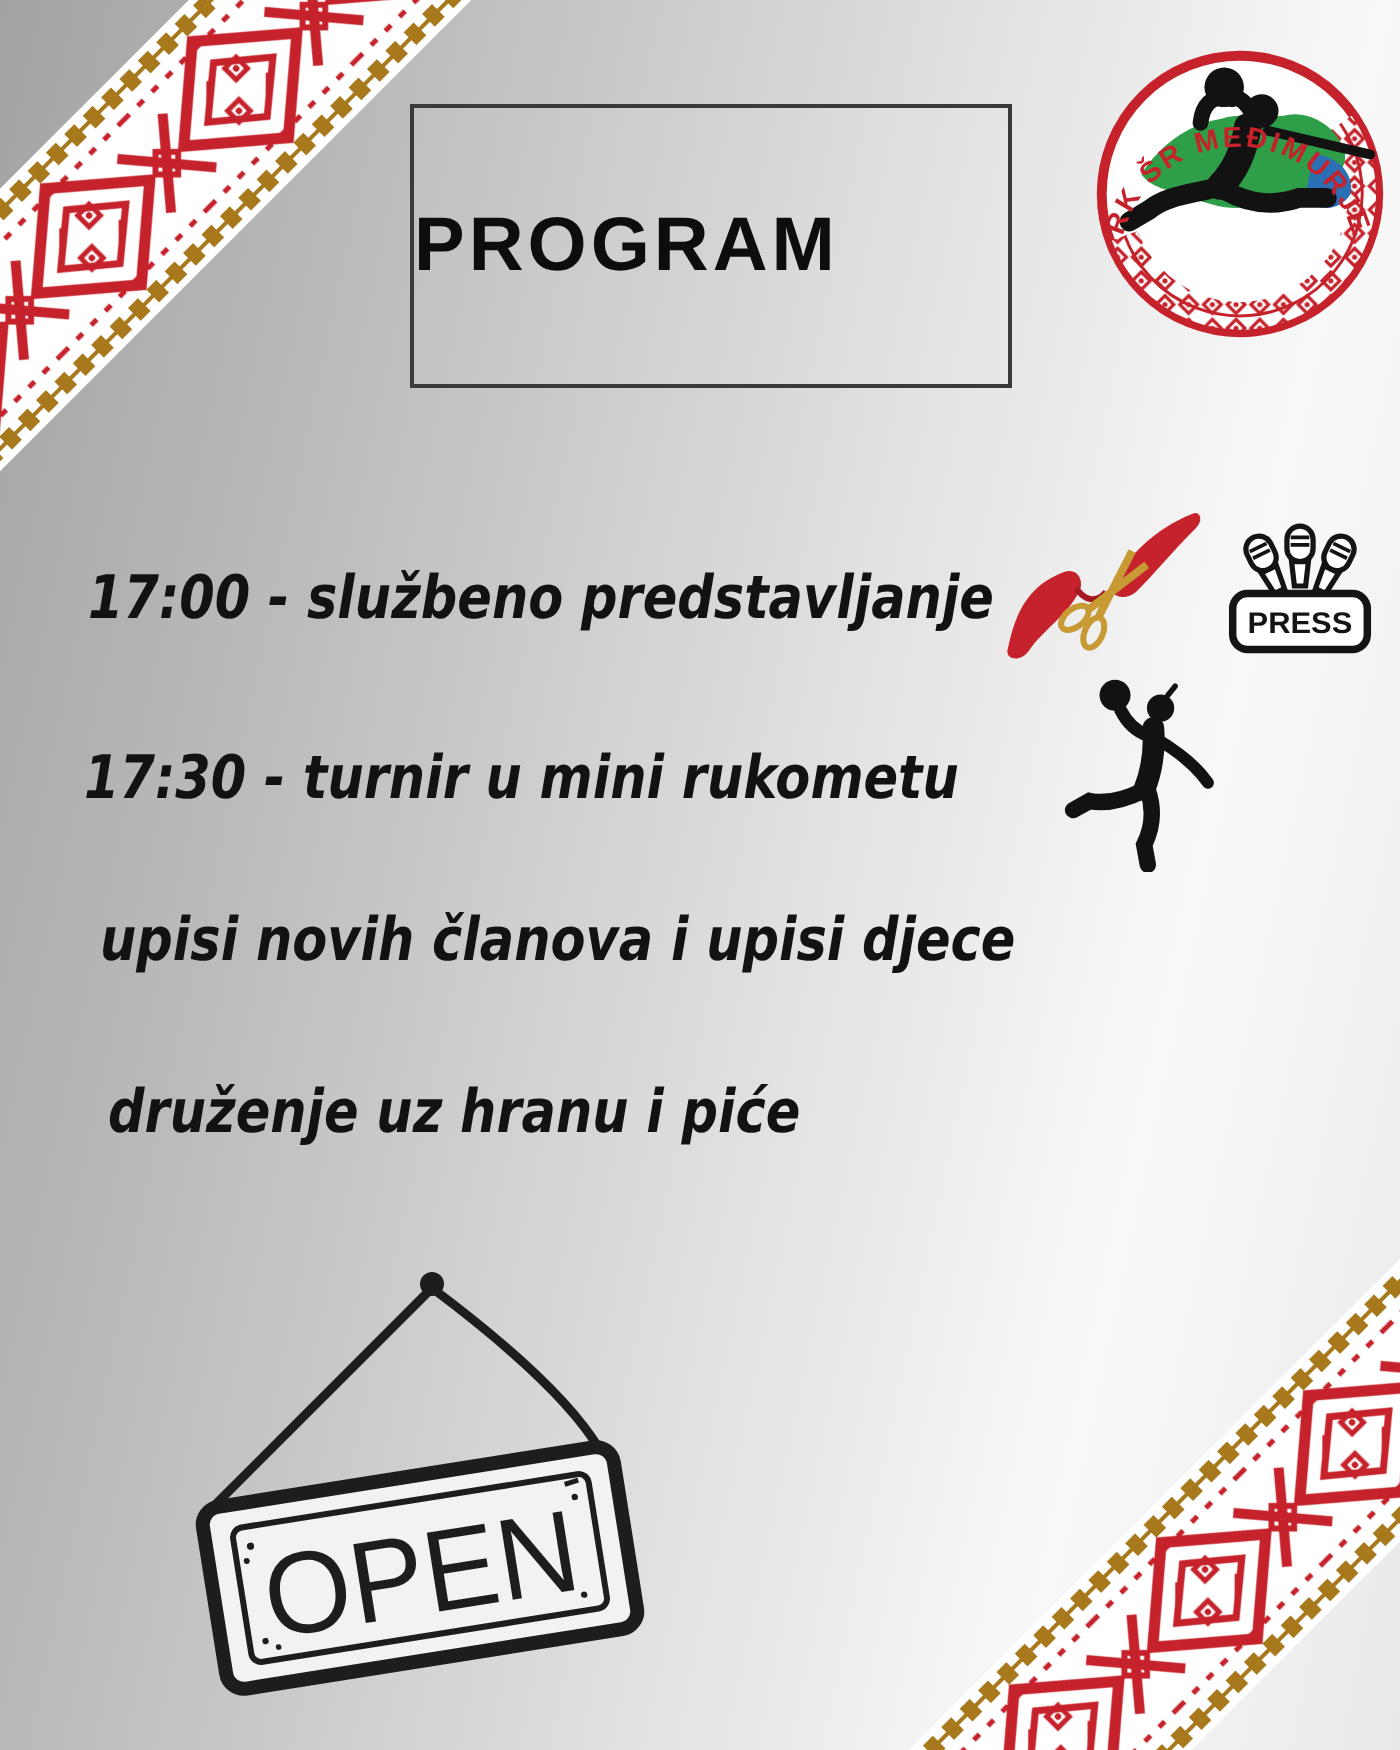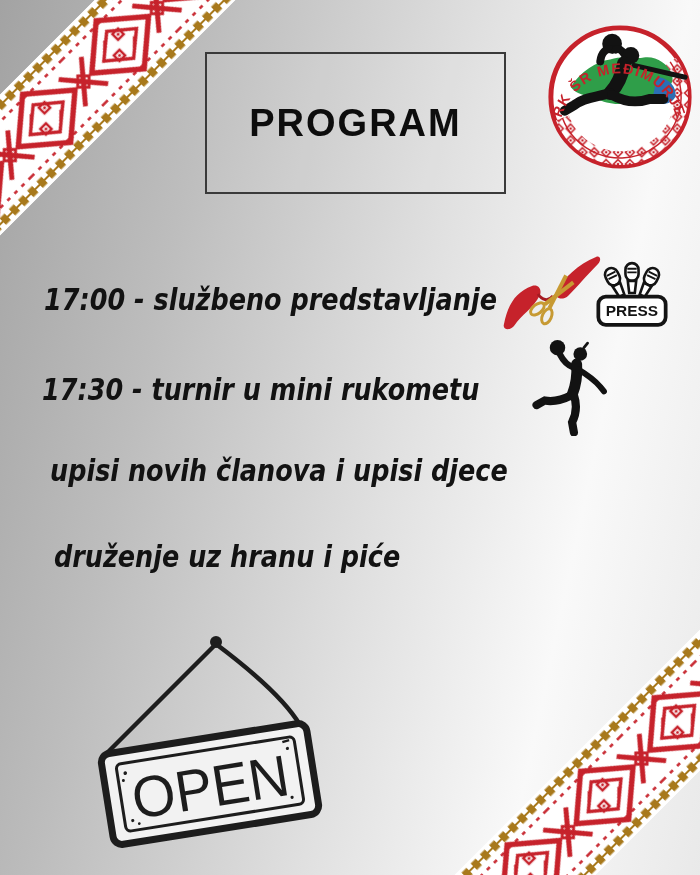--- a/index.html
+++ b/index.html
@@ -7,38 +7,38 @@
     position:relative;width:700px;height:875px;overflow:hidden;
     background:linear-gradient(102deg,#a3a3a3 0%,#bdbdbd 25%,#e0e0e0 55%,#f9f9f9 78%,#e9e9e9 100%);
     font-family:"Liberation Sans",sans-serif;
   }
   .band{position:absolute;width:620px;height:100px;transform:rotate(-45deg);}
   .band-tl{left:-228px;top:33px;}
   .band-br{left:330px;top:710px;}
   .title-box{
     position:absolute;left:205px;top:52px;width:297px;height:138px;
     border:2px solid #3a3a3a;background:rgba(255,255,255,0.06);
-    display:flex;flex-direction:column;justify-content:center;align-items:center;
+    display:flex;flex-direction:column;justify-content:center;align-items:flex-start;
   }
   .title-line{
     font-family:"Liberation Sans",sans-serif;font-weight:700;font-size:38px;
     letter-spacing:2px;color:#0d0d0d;line-height:50px;white-space:nowrap;
   }
   .logo{position:absolute;left:541px;top:16px;width:158px;height:158px;}
   .line{
     position:absolute;white-space:nowrap;color:#121212;
     font-family:"DejaVu Sans",sans-serif;font-style:italic;font-weight:700;font-size:30px;
     transform:scaleX(0.85);transform-origin:0 50%;line-height:40px;
   }
   .line-1{left:44px;top:280px;}
   .line-2{left:42px;top:370px;}
   .line-3{left:50px;top:451px;}
   .line-4{left:54px;top:537px;}
   .icon-ribbon{position:absolute;left:498px;top:252px;}
-  .icon-press{position:absolute;left:589px;top:252px;}
+  .icon-press{position:absolute;left:607px;top:252px;}
   .icon-player{position:absolute;left:532px;top:334px;}
   .open-sign{position:absolute;left:88px;top:626px;}
 </style>
 </head>
 <body>
 
 <div class="poster">
 
   <div class="band band-tl">
     <svg width="620" height="100" xmlns="http://www.w3.org/2000/svg">

